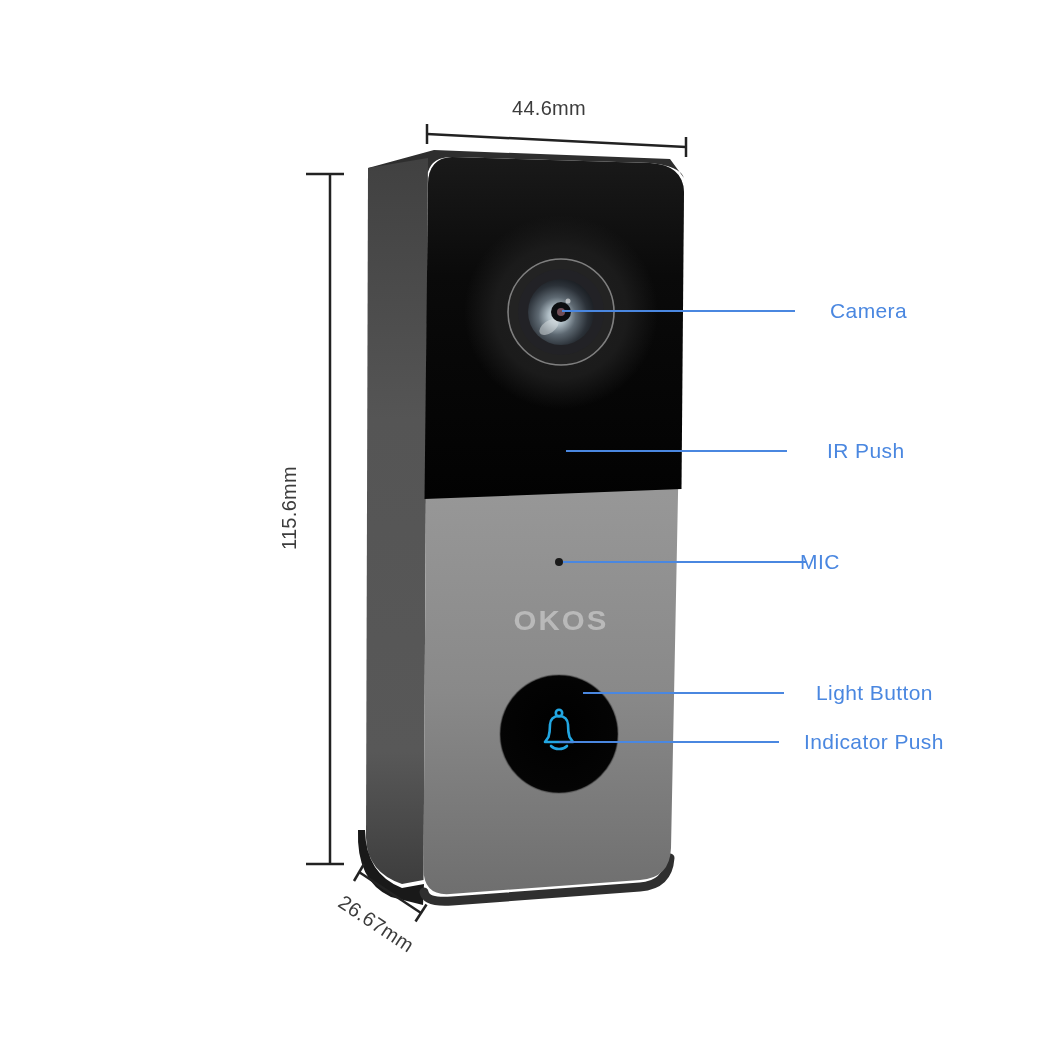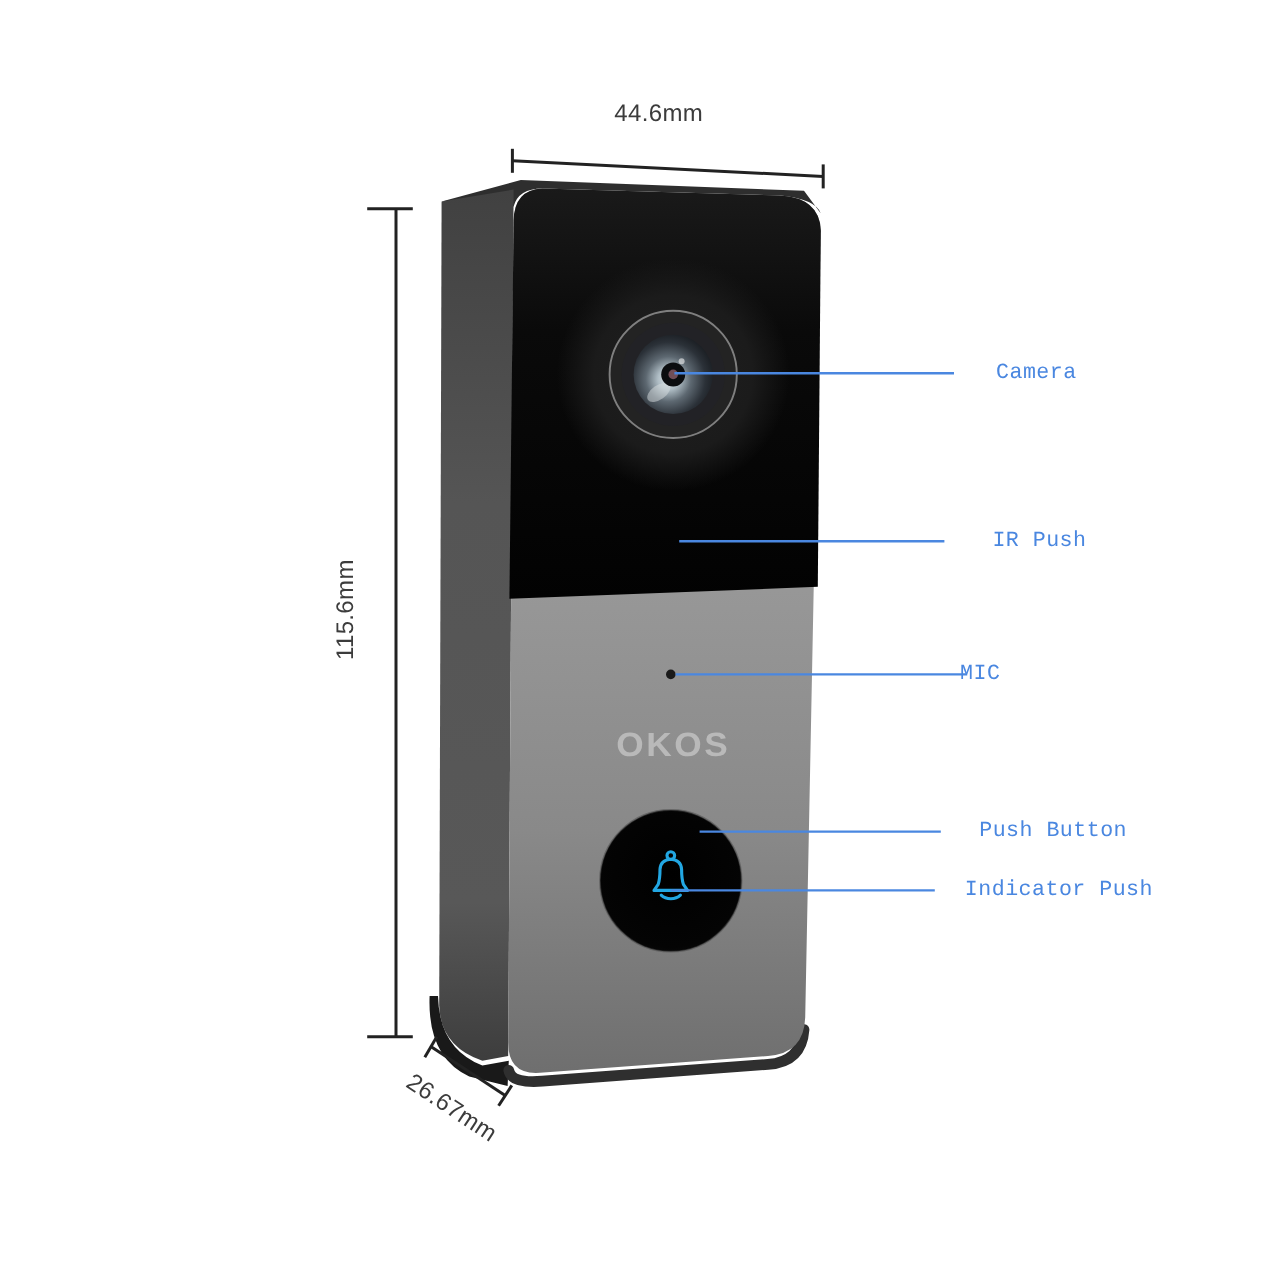--- a/index.html
+++ b/index.html
@@ -7,25 +7,24 @@
     position:relative;
     width:1054px;height:1054px;
     background:#ffffff;
     font-family:"Liberation Sans", sans-serif;
     overflow:hidden;
   }
   .scene{position:absolute;left:0;top:0;}
   .callout-label{
     position:absolute;
     color:#4a87e0;
-    font-size:18px;
+    font-size:21px;
     letter-spacing:0.4px;
     white-space:nowrap;
     transform:translateY(-52%);
-    font-family:Liberation Mono, monospace;
   }
   .dim-label{
     position:absolute;
     color:#3c3c3c;
     font-size:20px;
     letter-spacing:0.3px;
     white-space:nowrap;
     transform:translate(-50%,-50%);
   }
   .dim-label.rot-left{transform:translate(-50%,-50%) rotate(-90deg);}
@@ -128,23 +127,23 @@
 
     <line x1="562" y1="311" x2="795" y2="311" stroke="#4a87e0" stroke-width="2"></line>
     <line x1="566" y1="451" x2="787" y2="451" stroke="#4a87e0" stroke-width="2"></line>
     <line x1="563" y1="562" x2="806" y2="562" stroke="#4a87e0" stroke-width="2"></line>
     <line x1="583" y1="693" x2="784" y2="693" stroke="#4a87e0" stroke-width="2"></line>
     <line x1="559" y1="742" x2="779" y2="742" stroke="#4a87e0" stroke-width="2"></line>
   </svg>
 
   <div class="brand">OKOS</div>
 
-  <div class="dim-label" style="left:549px;top:95px;">44.6mm</div>
+  <div class="dim-label" style="left:549px;top:108px;">44.6mm</div>
   <div class="dim-label rot-left" style="left:289px;top:508px;">115.6mm</div>
   <div class="dim-label rot-depth" style="left:376px;top:924px;">26.67mm</div>
 
   <div class="callout-label" style="left:830px;top:311px;">Camera</div>
   <div class="callout-label" style="left:827px;top:451px;">IR Push</div>
   <div class="callout-label" style="left:800px;top:562px;">MIC</div>
-  <div class="callout-label" style="left:816px;top:693px;">Push Button</div>
+  <div class="callout-label" style="left:816px;top:693px;">Light Button</div>
   <div class="callout-label" style="left:804px;top:742px;">Indicator Push</div>
 
 </div>
 
 </body></html>

